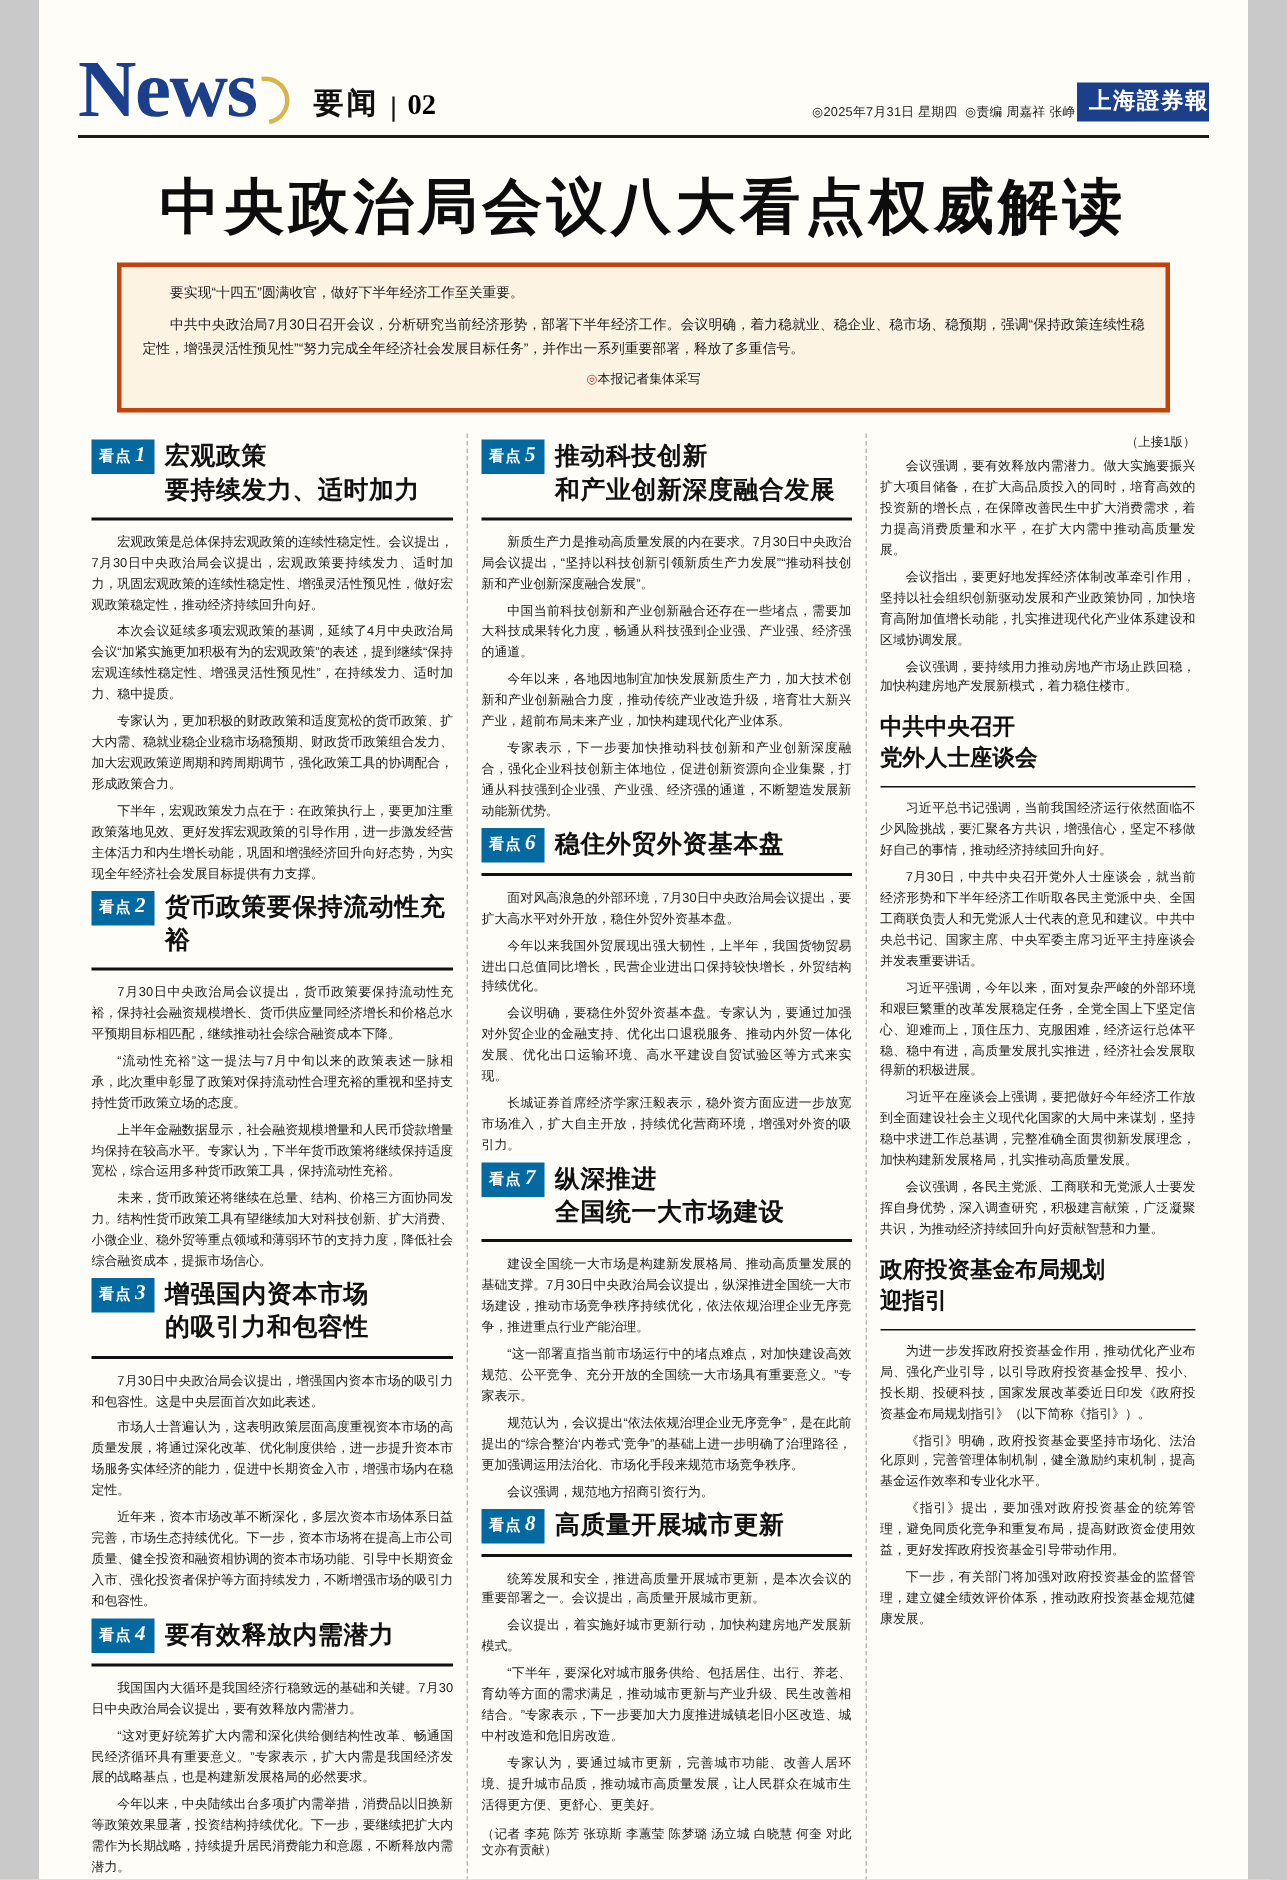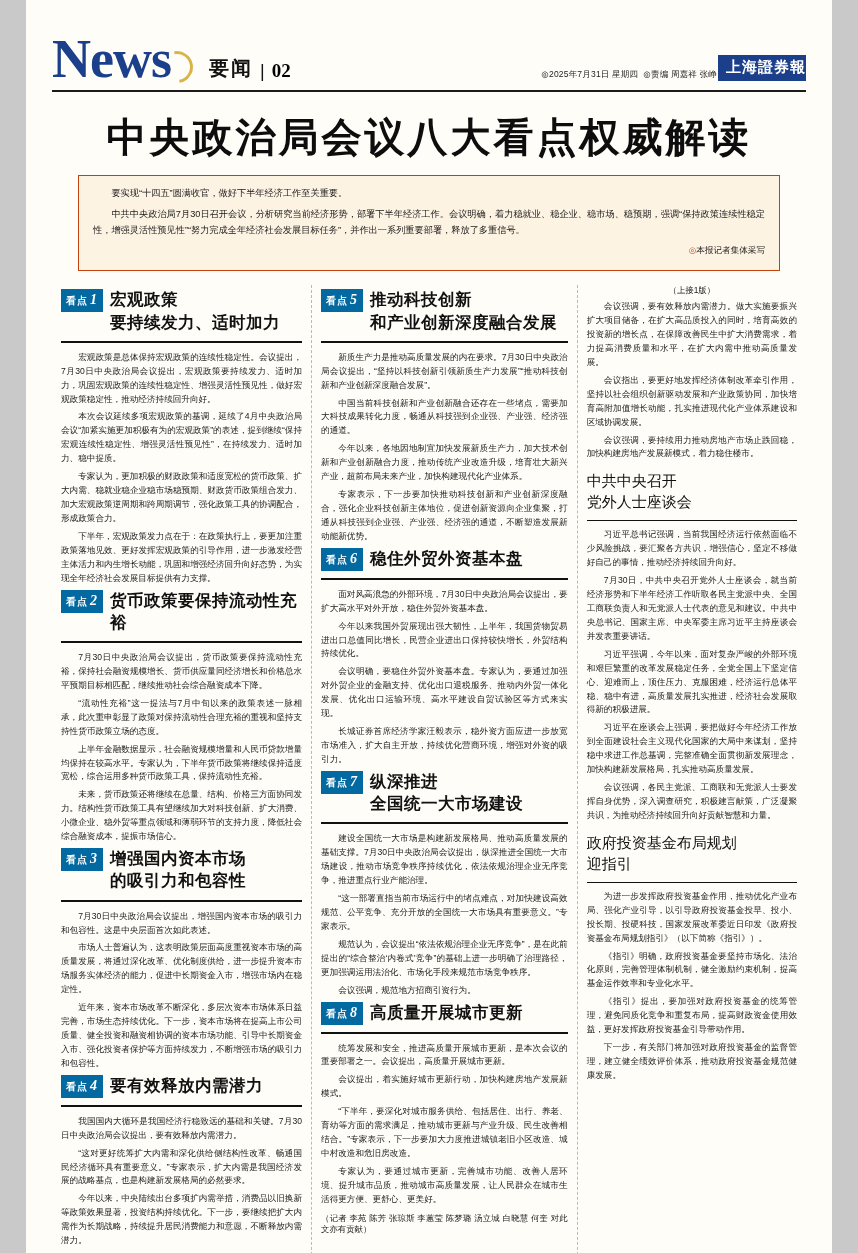--- a/index.html
+++ b/index.html
@@ -39,26 +39,26 @@
     font-size:15px;padding:3px 0 4px 8px;letter-spacing:1px;white-space:nowrap;
   }
   
   .headline{
     text-align:center;font-family:"Liberation Serif","DejaVu Serif",serif;
     font-weight:bold;font-size:40px;letter-spacing:3px;color:#0d0d0d;
     margin:18px 40px 10px 40px;
   }
   
   .abstract{
-    margin:6px 52px 14px 52px;background:#fdf3e3;border:1px solid #c2410c;
+    margin:6px 52px 14px 52px;background:#fdf3e3;border:3px solid #c2410c;
     padding:10px 14px 12px 14px;font-size:9.2px;line-height:1.72;color:#1a1a1a;
     text-align:justify;
   }
   .abstract p{margin:0 0 5px 0;text-indent:2em;}
-  .abstract .byline{text-align:right;margin:2px 0 0 0;text-indent:0;font-size:8.6px;}
+  .abstract .byline{text-align:center;margin:2px 0 0 0;text-indent:0;font-size:8.6px;}
   .abstract .byline .mark{color:#c0392b;}
   
   .columns{
     display:flex;margin:0 26px;gap:0;height:1020px;
   }
   .col{padding:0 9px;box-sizing:border-box;}
   .col.c1{width:278px;border-right:1px dashed #b9b9b9;}
   .col.c2{width:284px;border-right:1px dashed #b9b9b9;}
   .col.c3{width:244px;}
   
@@ -76,25 +76,25 @@
     font-family:"Liberation Serif","DejaVu Serif",serif;font-weight:bold;font-size:16.5px;
     line-height:1.35;color:#111;letter-spacing:0.5px;flex:1 1 auto;
   }
   .pt-rule{border:0;border-top:2px solid #111;margin:7px 0 8px 0;}
   .body-text{
     font-size:8.6px;line-height:1.62;color:#1b1b1b;text-align:justify;
     -webkit-hyphens:none;
   }
   .body-text p{margin:0 0 4px 0;text-indent:2em;}
   .sub-head{
-    font-family:"Liberation Serif","DejaVu Serif",serif;font-weight:normal;font-size:15px;
+    font-family:"Liberation Serif","DejaVu Serif",serif;font-weight:bold;font-size:15px;
     line-height:1.4;margin:10px 0 7px 0;color:#111;
   }
   .mini-rule{border:0;border-top:1.5px solid #111;margin:6px 0 7px 0;}
-  .cont-note{font-size:8.4px;text-align:center;margin:0 0 4px 0;color:#1b1b1b;}
+  .cont-note{font-size:8.4px;text-align:right;margin:0 0 4px 0;color:#1b1b1b;}
   .credit{font-size:8.4px;color:#1b1b1b;margin-top:6px;text-align:justify;}
 </style>
 </head>
 <body>
 
 <div class="page">
 
   <div class="masthead">
     <div class="news-logo">
       <span>News</span><span class="swirl"></span>

